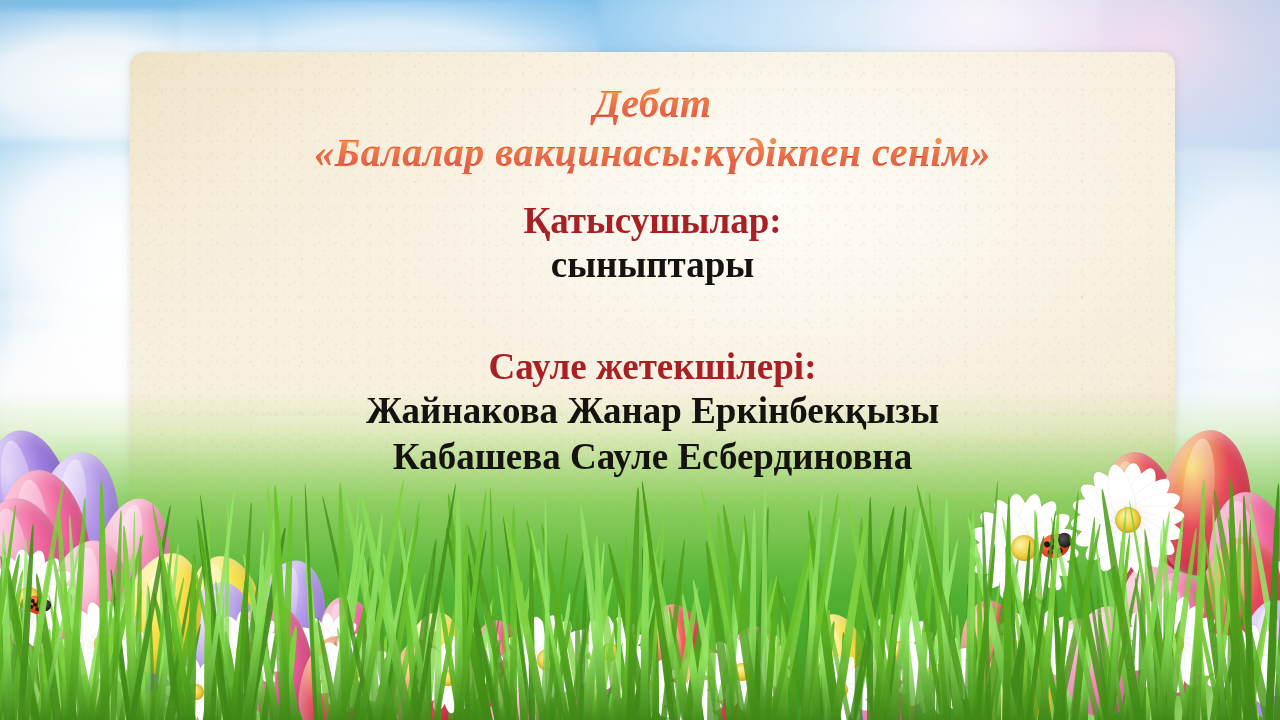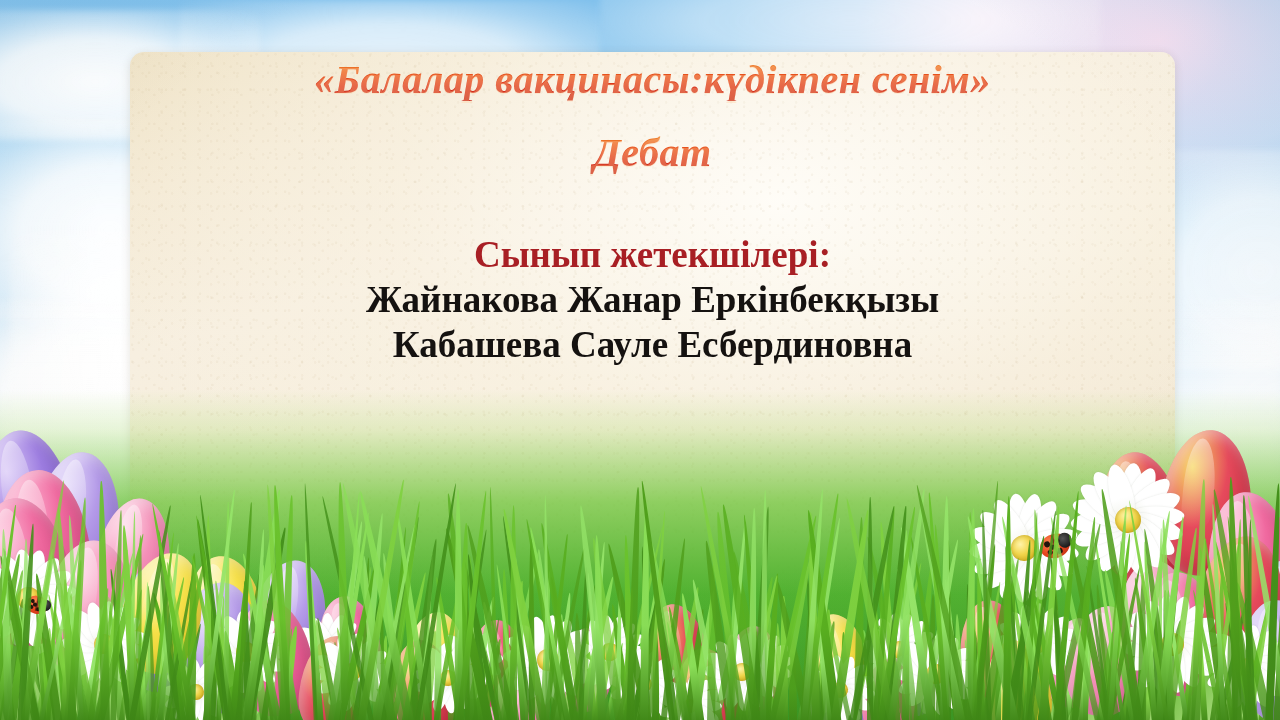--- a/index.html
+++ b/index.html
@@ -1039,29 +1039,31 @@
         <div class="petal" style="width: 17.6px; height: 43.12px; left: 35.2px; top: 0.88px; transform: rotate(270deg);"></div>
         <div class="petal" style="width: 17.6px; height: 43.12px; left: 35.2px; top: 0.88px; transform: rotate(292.5deg);"></div>
         <div class="petal" style="width: 17.6px; height: 43.12px; left: 35.2px; top: 0.88px; transform: rotate(315deg);"></div>
         <div class="petal" style="width: 17.6px; height: 43.12px; left: 35.2px; top: 0.88px; transform: rotate(337.5deg);"></div>
         <div class="core" style="width: 20.24px; height: 20.24px; left: 33.88px; top: 33.88px;"></div>
       </div>
     </div>
 
   <div class="content">
 
+    <div class="title-line title-1">Дебат</div>
+
     <div class="title-line title-2">«Балалар вакцинасы:күдікпен сенім»</div>
 
-    <div class="title-line title-1">Дебат</div>
-
     <div class="participants">
+      <div class="heading-red">Қатысушылар:</div>
+      <div class="body-black part-line">сыныптары</div>
     </div>
 
     <div class="leaders-block">
-      <div class="heading-red">Сынып жетекшілері:</div>
+      <div class="heading-red">Сауле жетекшілері:</div>
       <div class="body-black leader-name">Жайнакова Жанар Еркінбекқызы</div>
       <div class="body-black leader-name">Кабашева Сауле Есбердиновна</div>
     </div>
 
   </div>
 
   <div id="flowers-front">
       <div class="flower tulip" style="left: -26px; top: 498px; width: 96px; height: 148px; z-index: 70; transform: rotate(-7deg);">
         <div class="stem" style="left: 42.24px; top: 121.36px; width: 9.6px; height: 170.2px;"></div>
         <div class="leaf" style="left: 4.8px; top: 136.16px; width: 48px; height: 140.6px; transform: rotate(-15.4578deg);"></div>

